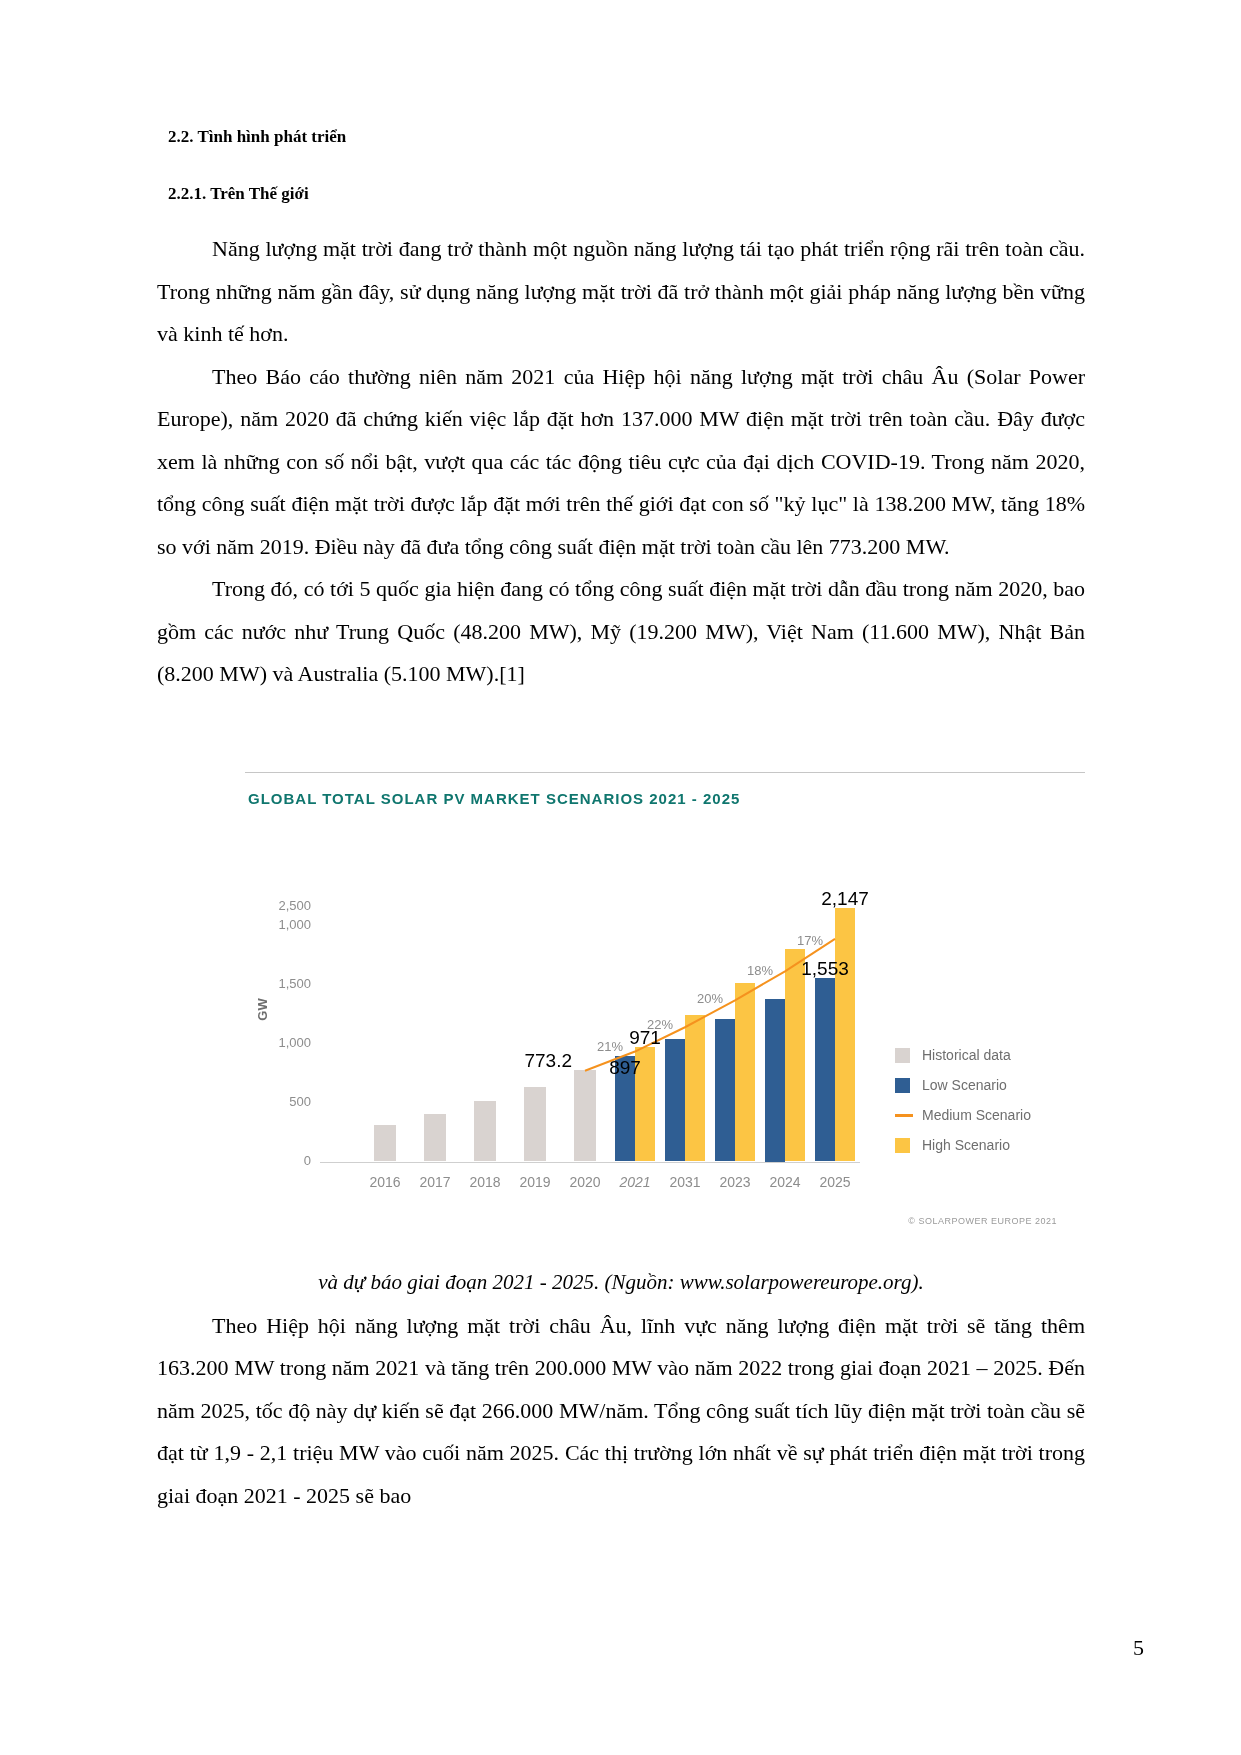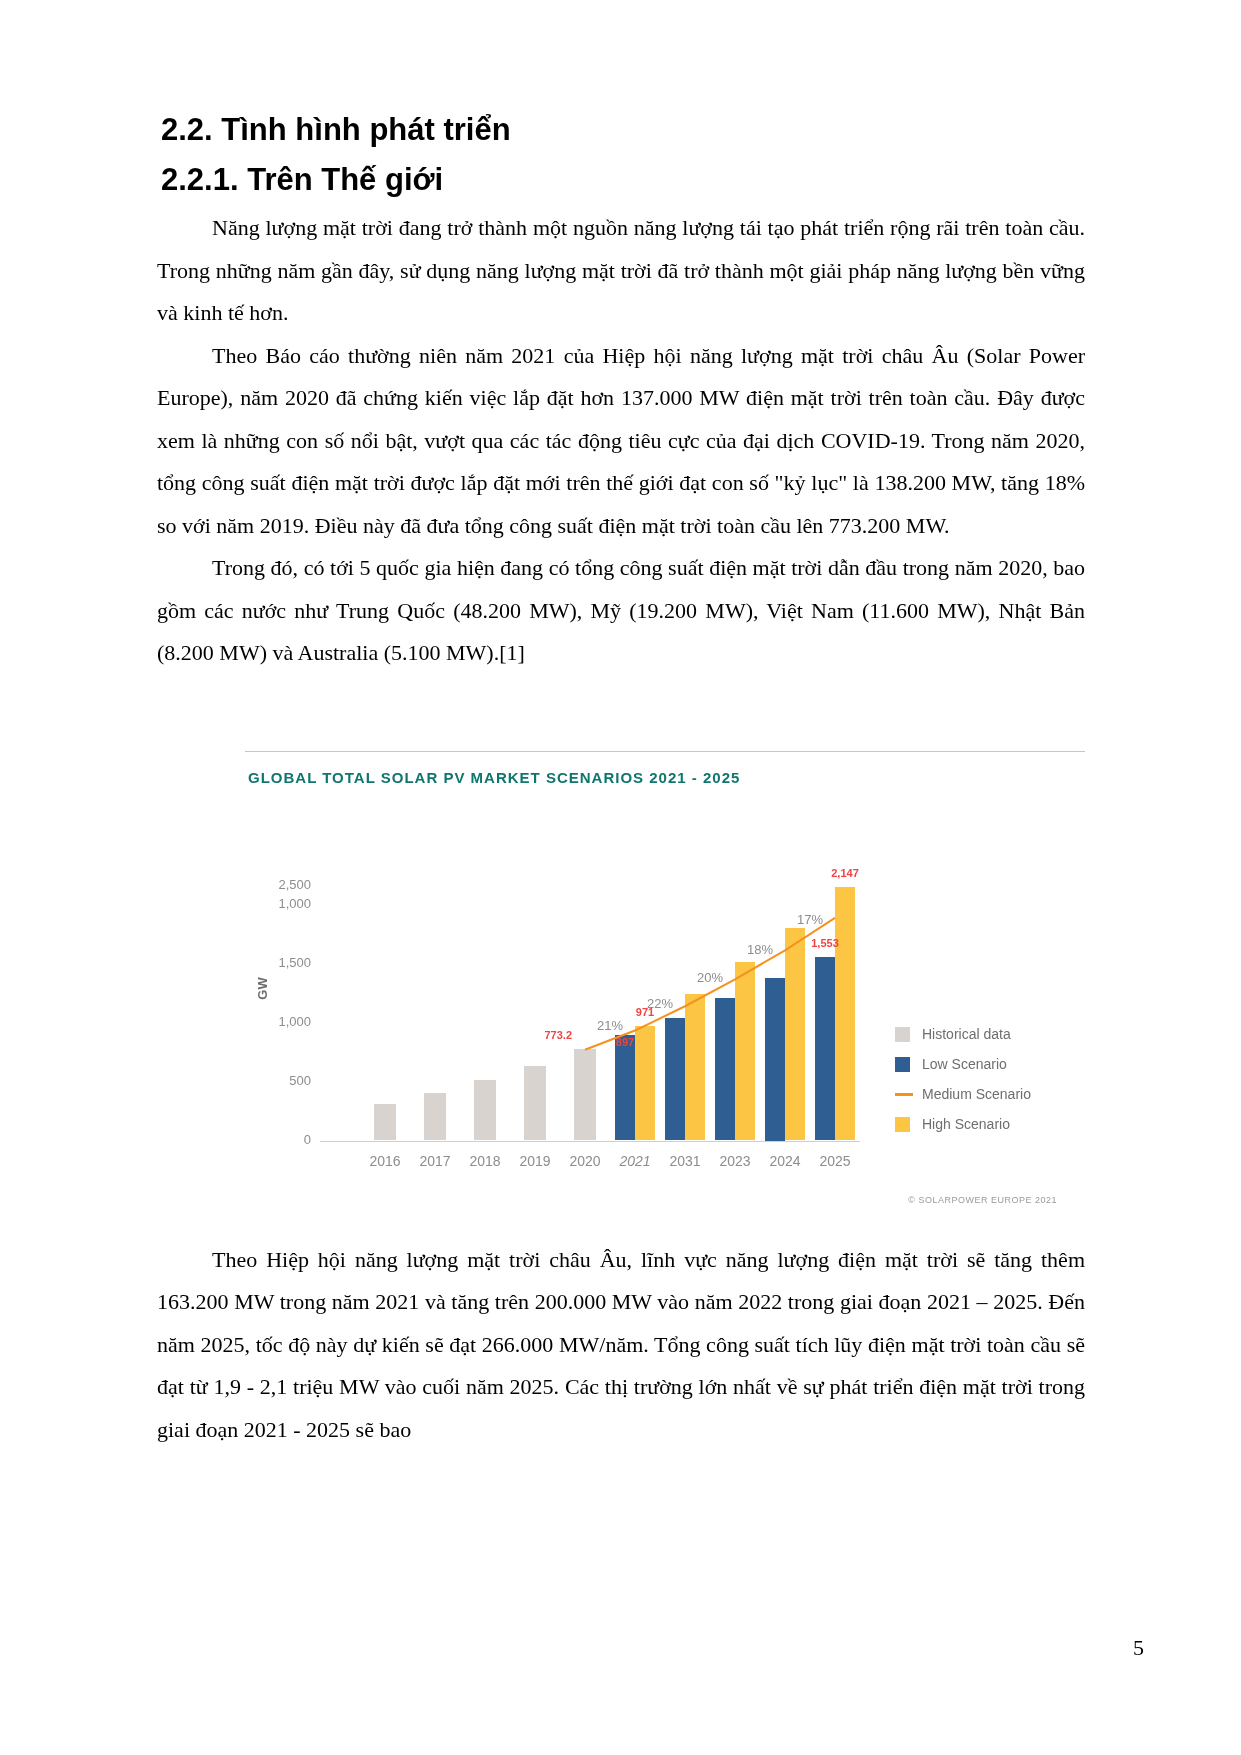--- a/index.html
+++ b/index.html
@@ -7,22 +7,22 @@
   body {
     width:1241px; height:1755px;
     background:#ffffff;
     position:relative;
     overflow:hidden;
     font-family:"Liberation Serif", serif;
     color:#000;
     padding:103px 156px 0 157px;
   }
   h1.doc-h, h2.doc-h {
-    margin:4px; font-size:31px; font-weight:bold; line-height:46px;
-    font-family:Liberation Sans, sans-serif;
+    margin:11px; font-size:17px; font-weight:bold; line-height:46px;
+    font-family:Liberation Serif, serif;
   }
   p.body-para {
     margin:0;
     font-size:22px;
     line-height:42.5px;
     text-align:justify;
     text-indent:55px;
   }
   
   .figure {
@@ -41,21 +41,21 @@
     position:absolute; left:6px; top:252px;
     font-size:13px; font-weight:bold; color:#6e6e6e;
     transform:rotate(-90deg);
   }
   #chart-canvas { position:absolute; left:0; top:0; width:840px; height:480px; }
   #chart-canvas .bar { position:absolute; }
   #chart-canvas .axis-line { position:absolute; height:1px; background:#cfcfcf; }
   #chart-canvas .ytick { position:absolute; font-size:13px; color:#8d8d8d; text-align:right; }
   #chart-canvas .xtick { position:absolute; font-size:14px; color:#8d8d8d; text-align:center; }
   #chart-canvas .pct   { position:absolute; font-size:13px; color:#8d8d8d; text-align:center; }
-  #chart-canvas .vlabel{ position:absolute; font-size:11px; font-weight:bold; color:#ef4444; }
+  #chart-canvas .vlabel{ position:absolute; font-size:19px; font-weight:normal; color:#000000; }
   #chart-canvas svg { position:absolute; left:0; top:0; }
   .legend { position:absolute; }
   .legend-item { display:flex; align-items:center; height:15px; margin-bottom:15px; font-size:14px; color:#6e6e6e; }
   .legend-swatch { width:15px; height:15px; margin-right:12px; }
   .legend-line { width:18px; height:3px; margin-right:9px; }
   .copyright {
     position:absolute; right:28px; top:466px;
     font-size:9px; color:#9a9a9a; letter-spacing:0.5px;
   }
   
@@ -146,17 +146,18 @@
         <div class="legend-item">
           <span class="legend-swatch" style="background: rgb(252, 197, 68);"></span>
           <span>High Scenario</span>
         </div>
       </div>
     </div>
   <div class="copyright">© SOLARPOWER EUROPE 2021</div>
 </div>
 
 <div class="caption">
+  <div>và dự báo giai đoạn 2021 - 2025. (Nguồn: www.solarpowereurope.org).</div>
 </div>
 
 <p class="body-para para-after">Theo Hiệp hội năng lượng mặt trời châu Âu, lĩnh vực năng lượng điện mặt trời sẽ tăng thêm 163.200 MW trong năm 2021 và tăng trên 200.000 MW vào năm 2022 trong giai đoạn 2021 – 2025. Đến năm 2025, tốc độ này dự kiến sẽ đạt 266.000 MW/năm. Tổng công suất tích lũy điện mặt trời toàn cầu sẽ đạt từ 1,9 - 2,1 triệu MW vào cuối năm 2025. Các thị trường lớn nhất về sự phát triển điện mặt trời trong giai đoạn 2021 - 2025 sẽ bao</p>
 
 <div class="page-number">5</div>
 
 </body></html>

